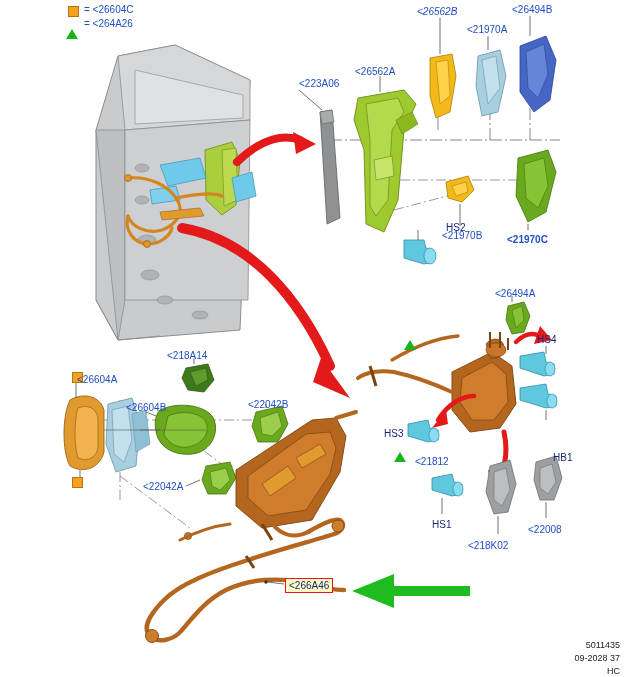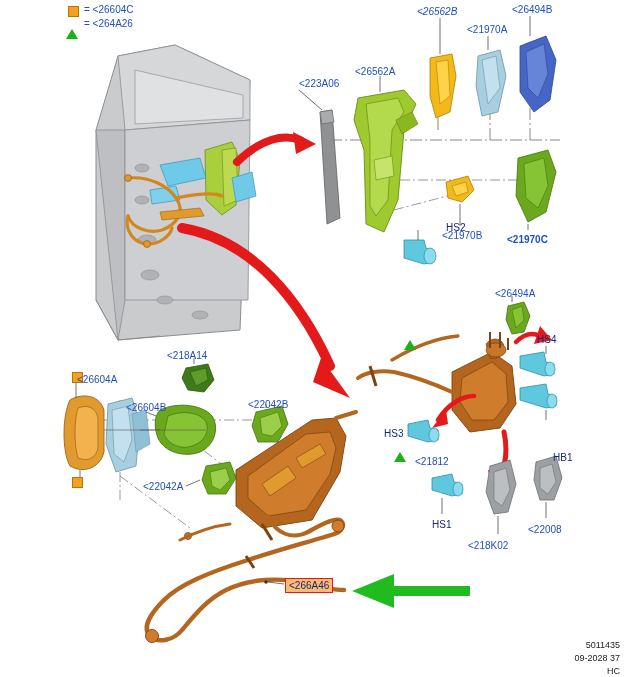--- a/index.html
+++ b/index.html
@@ -34,21 +34,21 @@
     font-size:9px;
     color:#222;
     white-space:nowrap;
     text-align:right;
   }
   .sq{position:absolute;width:9px;height:9px;background:#f5a11d;border:1px solid #b4760c;}
   .tri{position:absolute;width:0;height:0;border-left:6px solid transparent;border-right:6px solid transparent;border-bottom:10px solid #19b319;}
   .hilite{
     position:absolute;
     border:1.6px solid #e11b1b;
-    background:#fdba74;
+    background:#fef9c3;
     color:#14287a;
     font-size:10px;
     font-family:"Liberation Sans", sans-serif;
     padding:1px 3px 1px 3px;
     line-height:11px;
   }
 </style>
 </head>
 <body>
 

